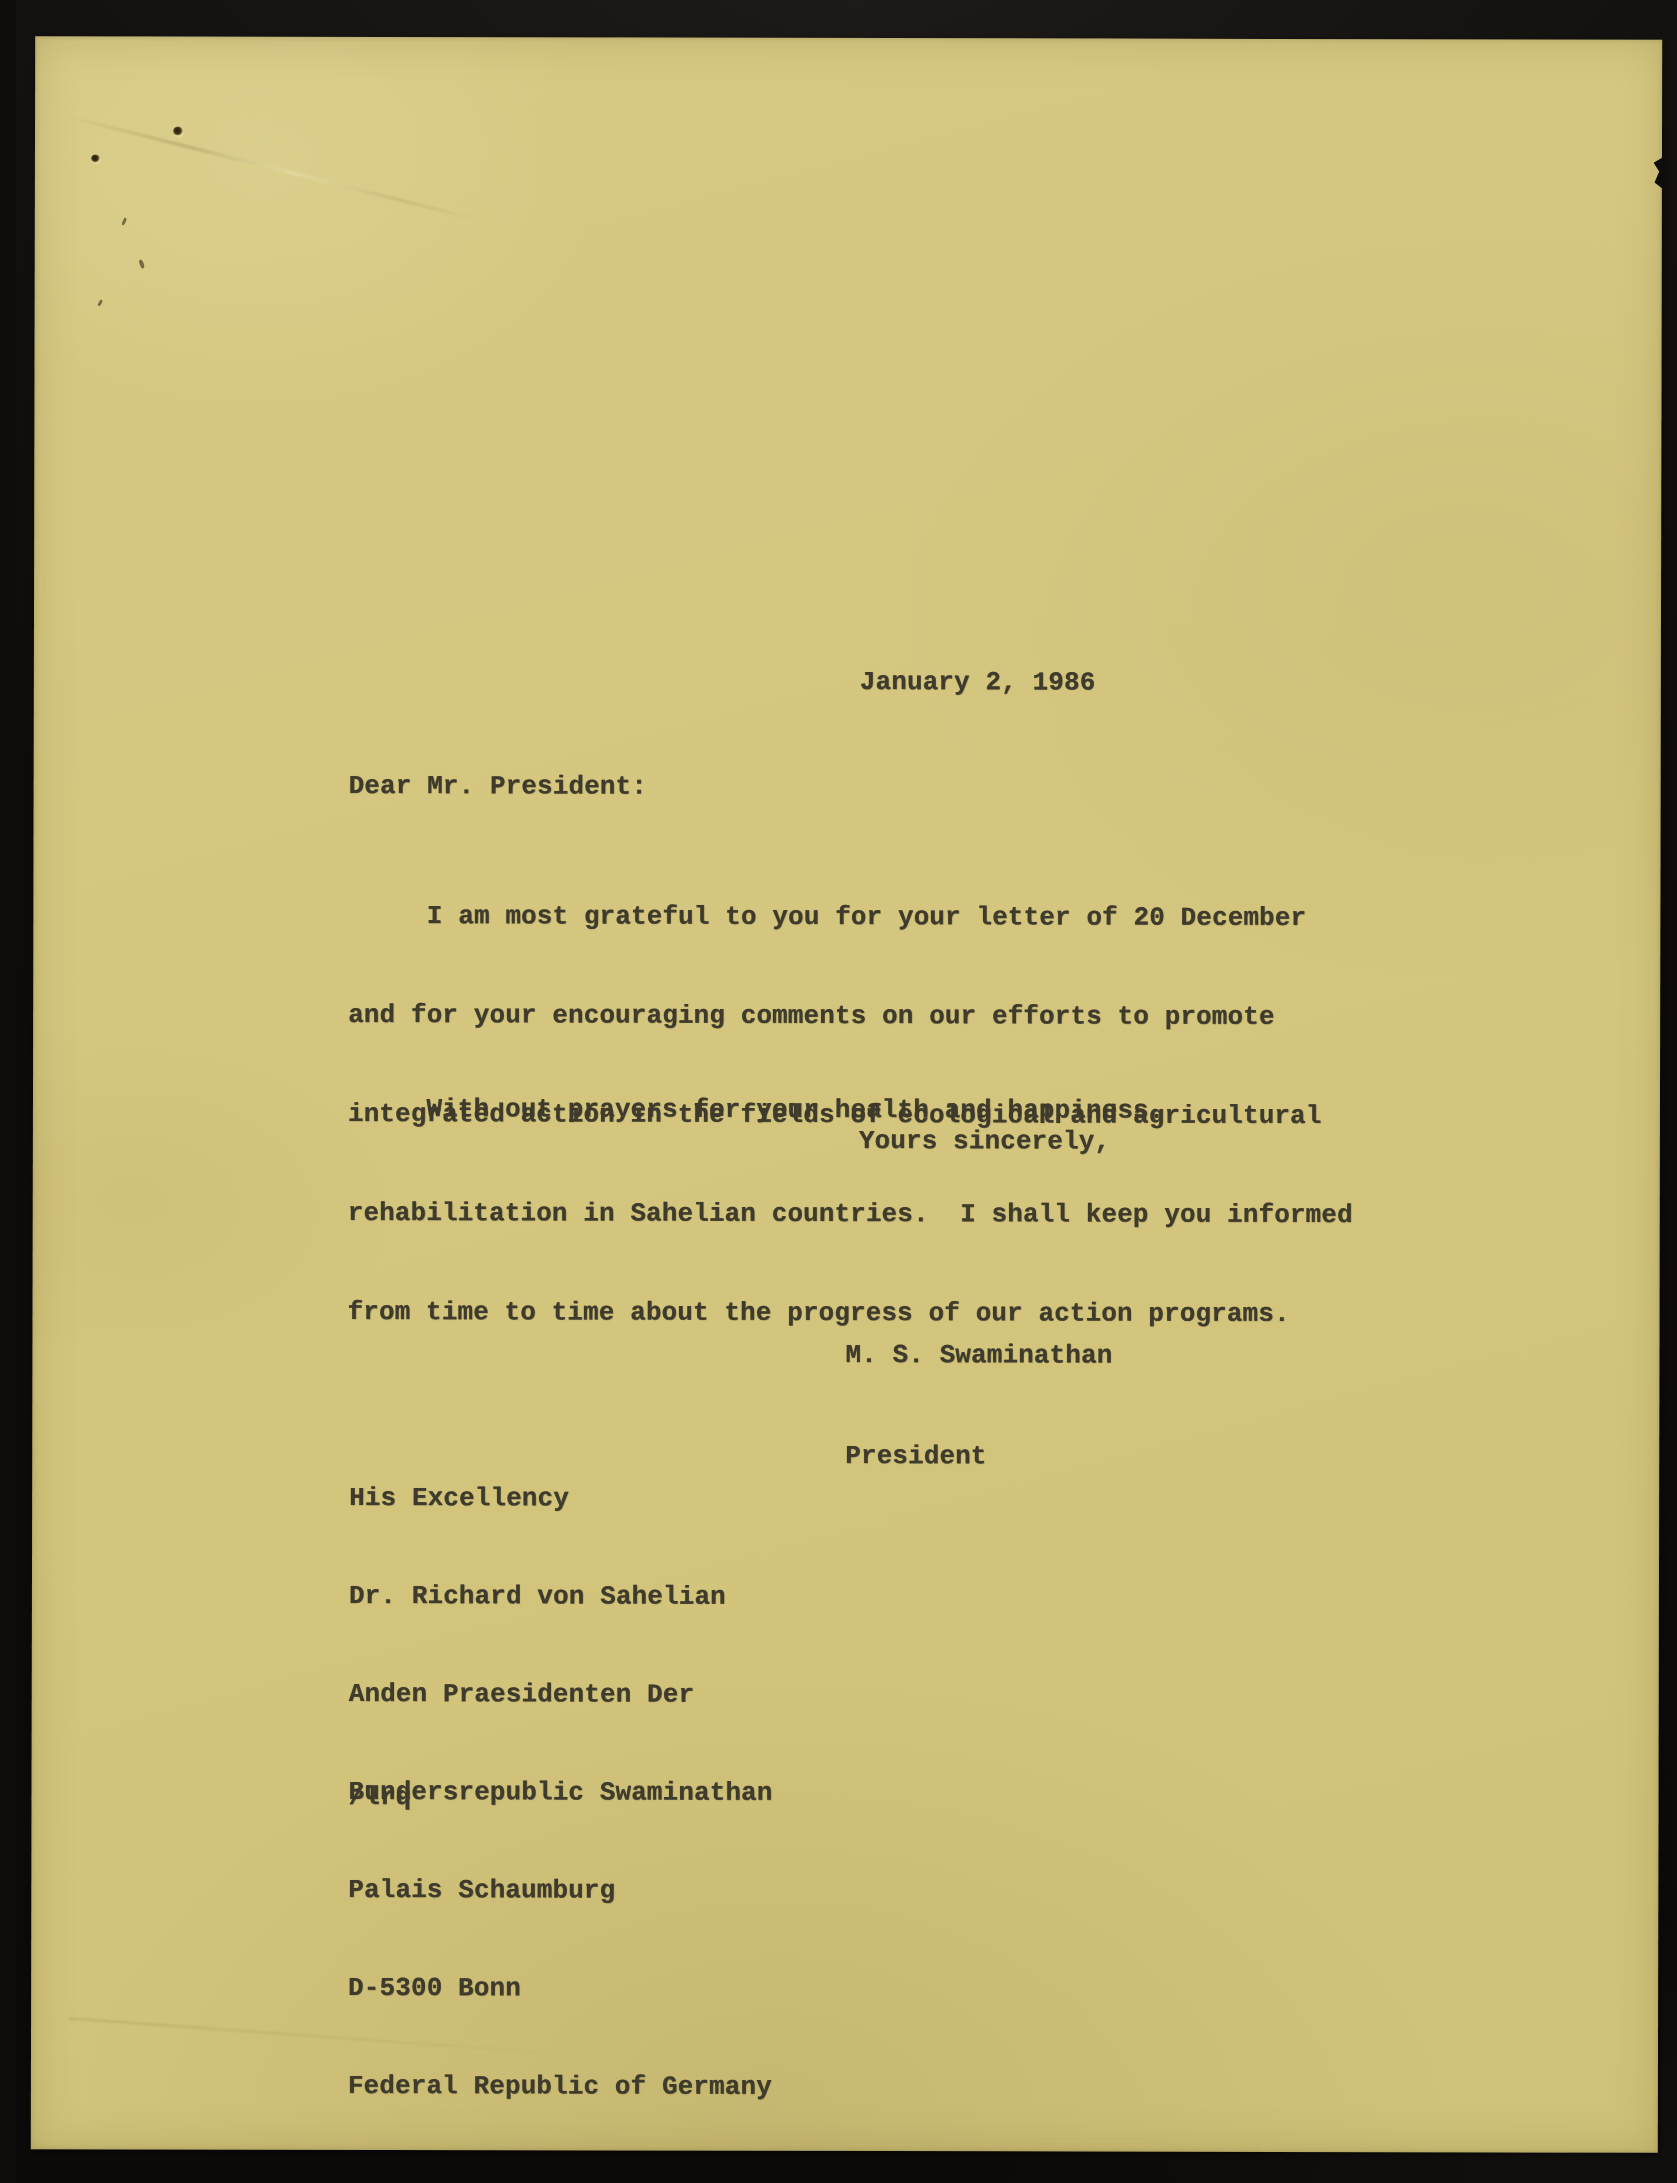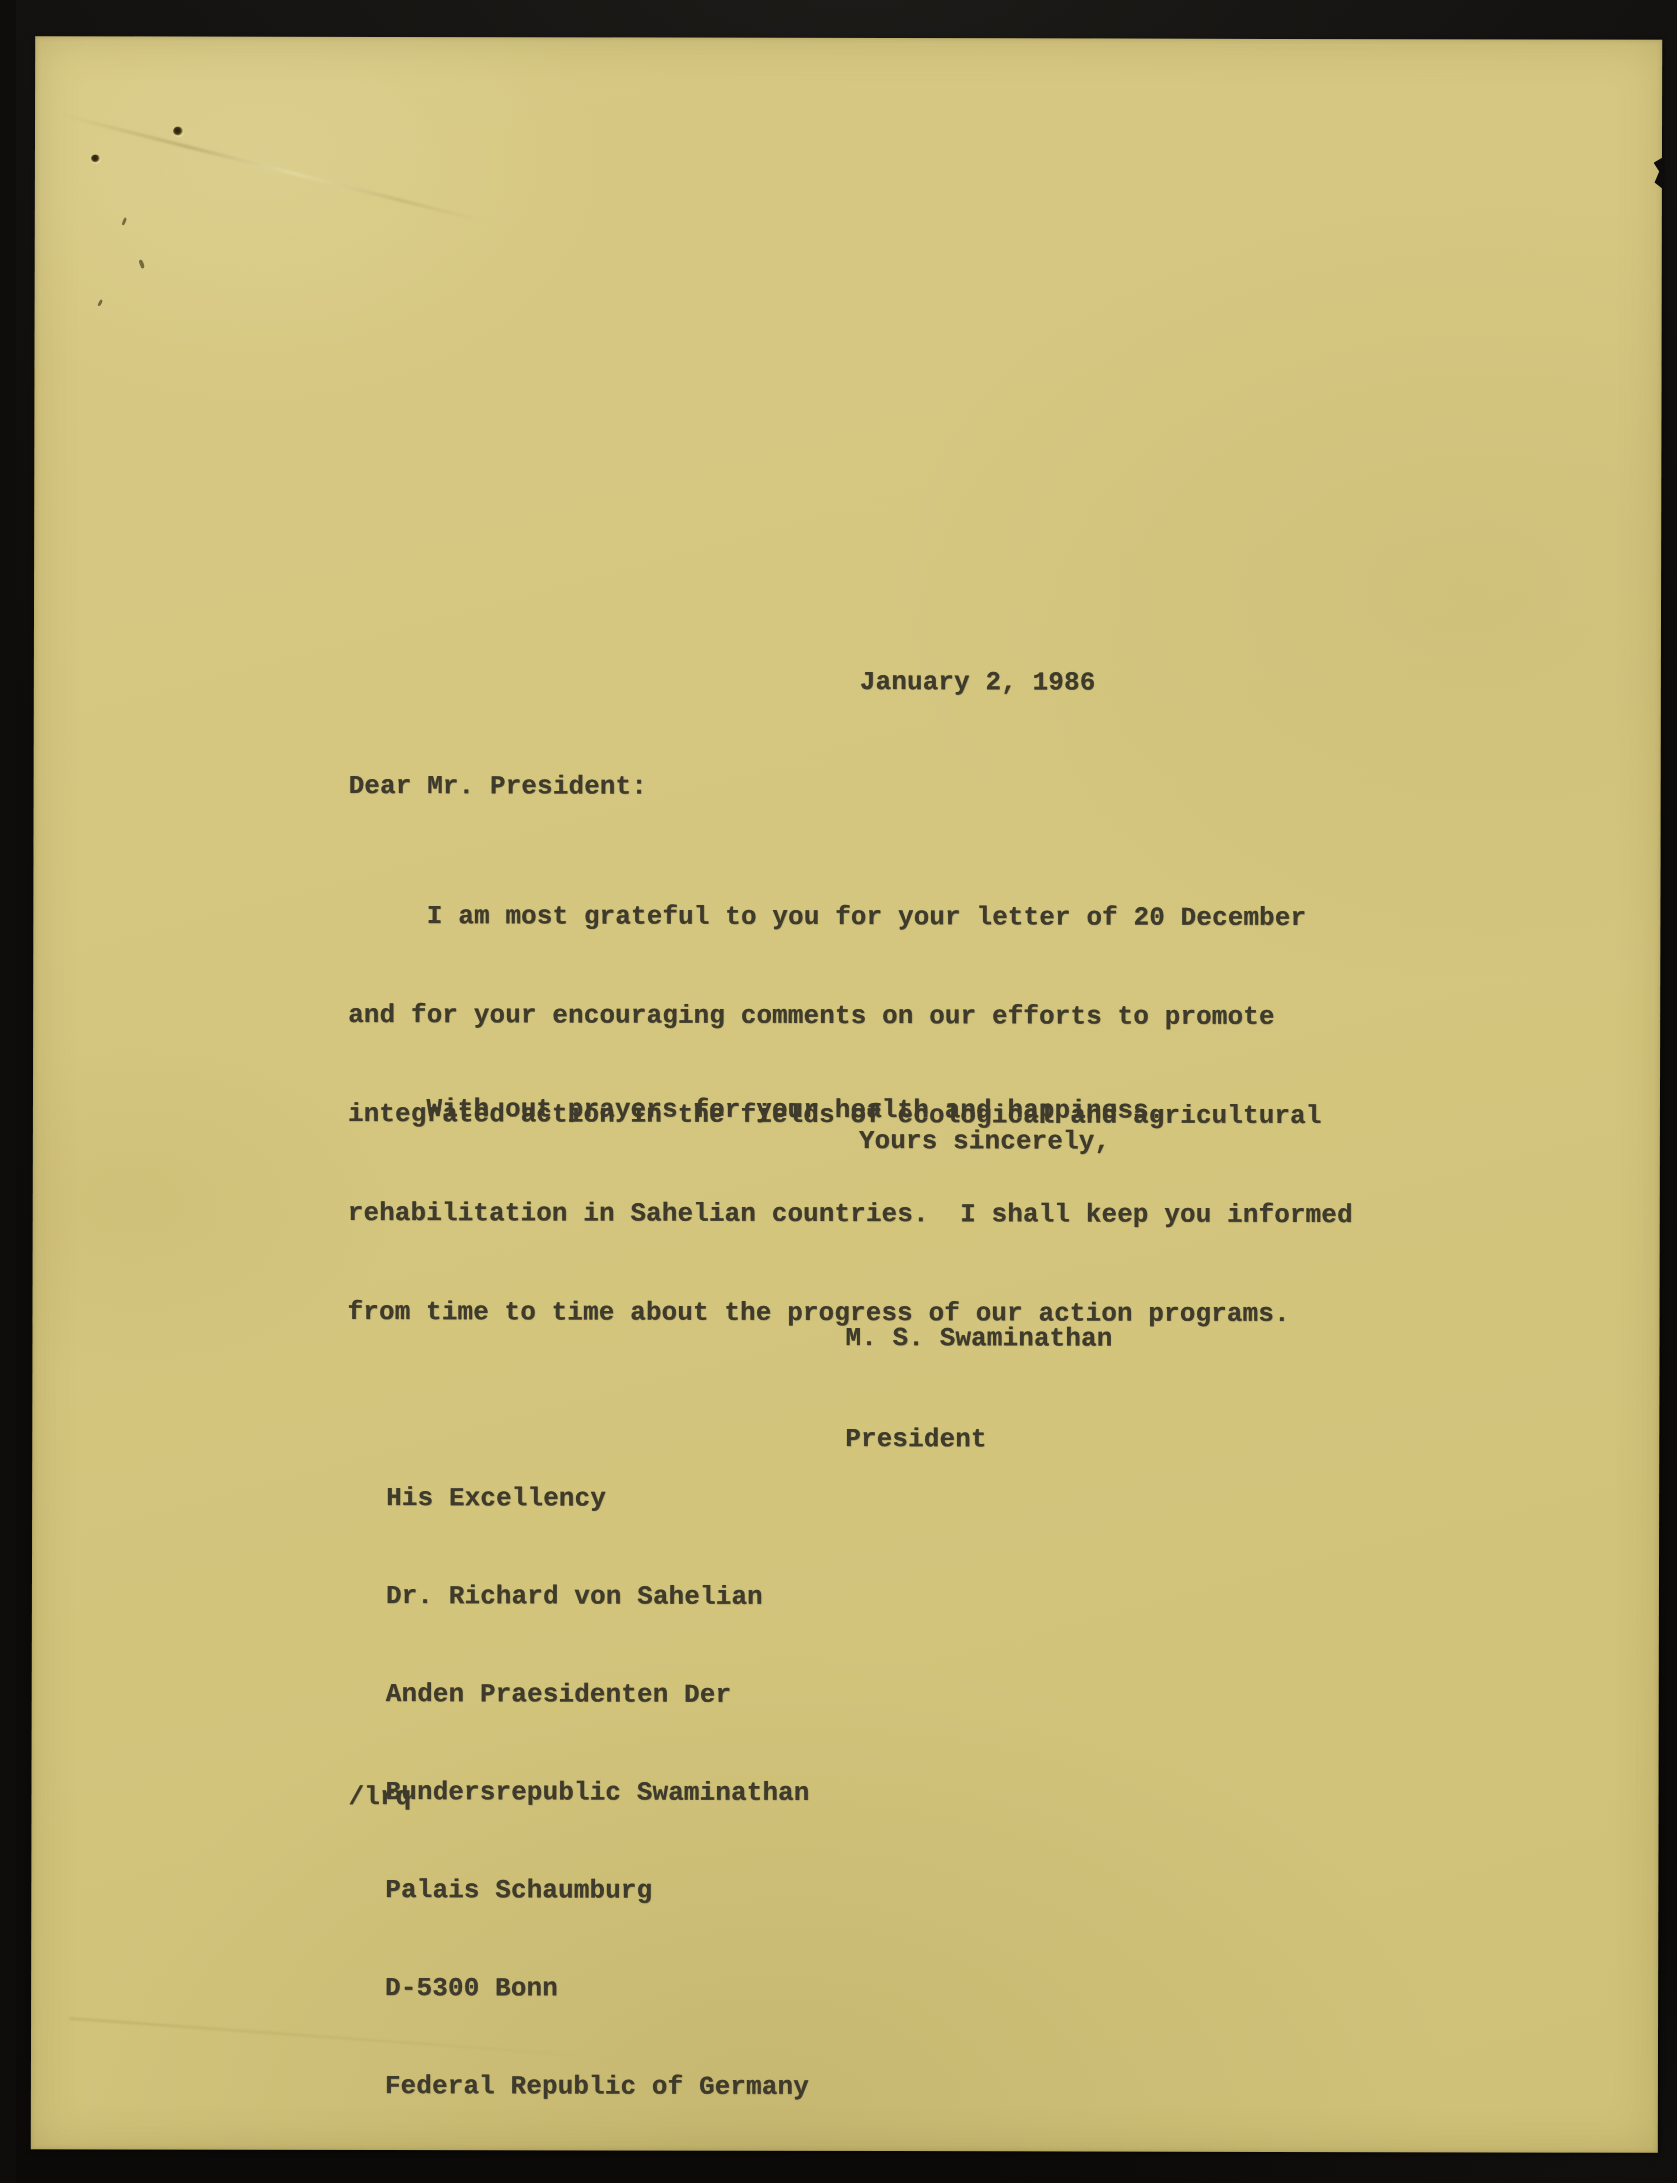--- a/index.html
+++ b/index.html
@@ -41,21 +41,21 @@
     position: absolute;
     white-space: pre;
     font-family: "Liberation Mono", "DejaVu Sans Mono", monospace;
     font-size: 26px;
     line-height: 33px;
     font-weight: 700;
     color: #3f3b2c;
     letter-spacing: 0.1px;
     text-shadow: 0.4px 0.4px 0.8px rgba(60,55,40,0.55), -0.3px 0 0.6px rgba(60,55,40,0.30);
   }
-  .addr-line { line-height: 32px; margin-left: 37px; }
+  .addr-line { line-height: 32px; }
   .pinhole {
     position: absolute;
     width: 10.3px; height: 9px;
     border-radius: 50%;
     background: radial-gradient(circle at 45% 45%, #241f10 0%, #3a3118 40%, rgba(140,122,62,0.85) 62%, rgba(210,195,120,0.0) 80%);
     box-shadow: 0.6px 1.3px 1.3px rgba(245,238,190,0.55);
   }
   .speck {
     position: absolute;
     background: #564a28;
@@ -115,21 +115,21 @@
       <div>from time to time about the progress of our action programs.</div>
     </div>
 
     <div class="type" style="left:315px; top:990px;">
       <div>     With out prayers for your health and happiness.</div>
     </div>
 
     <div class="type" style="left:826px; top:1087px;">Yours sincerely,</div>
 
     <div class="type" style="left:813px; top:1217px;">
-      <div style="line-height:35px;">M. S. Swaminathan</div>
+      <div style="line-height:35px;margin-top:17px;">M. S. Swaminathan</div>
       <div style="line-height:35px;font-family:Liberation Mono, monospace;">President</div>
     </div>
 
     <div class="type" style="left:317px; top:1379px;">
       <div class="addr-line">His Excellency</div>
       <div class="addr-line">Dr. Richard von Sahelian</div>
       <div class="addr-line">Anden Praesidenten Der</div>
       <div class="addr-line">Bundersrepublic Swaminathan</div>
       <div class="addr-line">Palais Schaumburg</div>
       <div class="addr-line">D-5300 Bonn</div>

